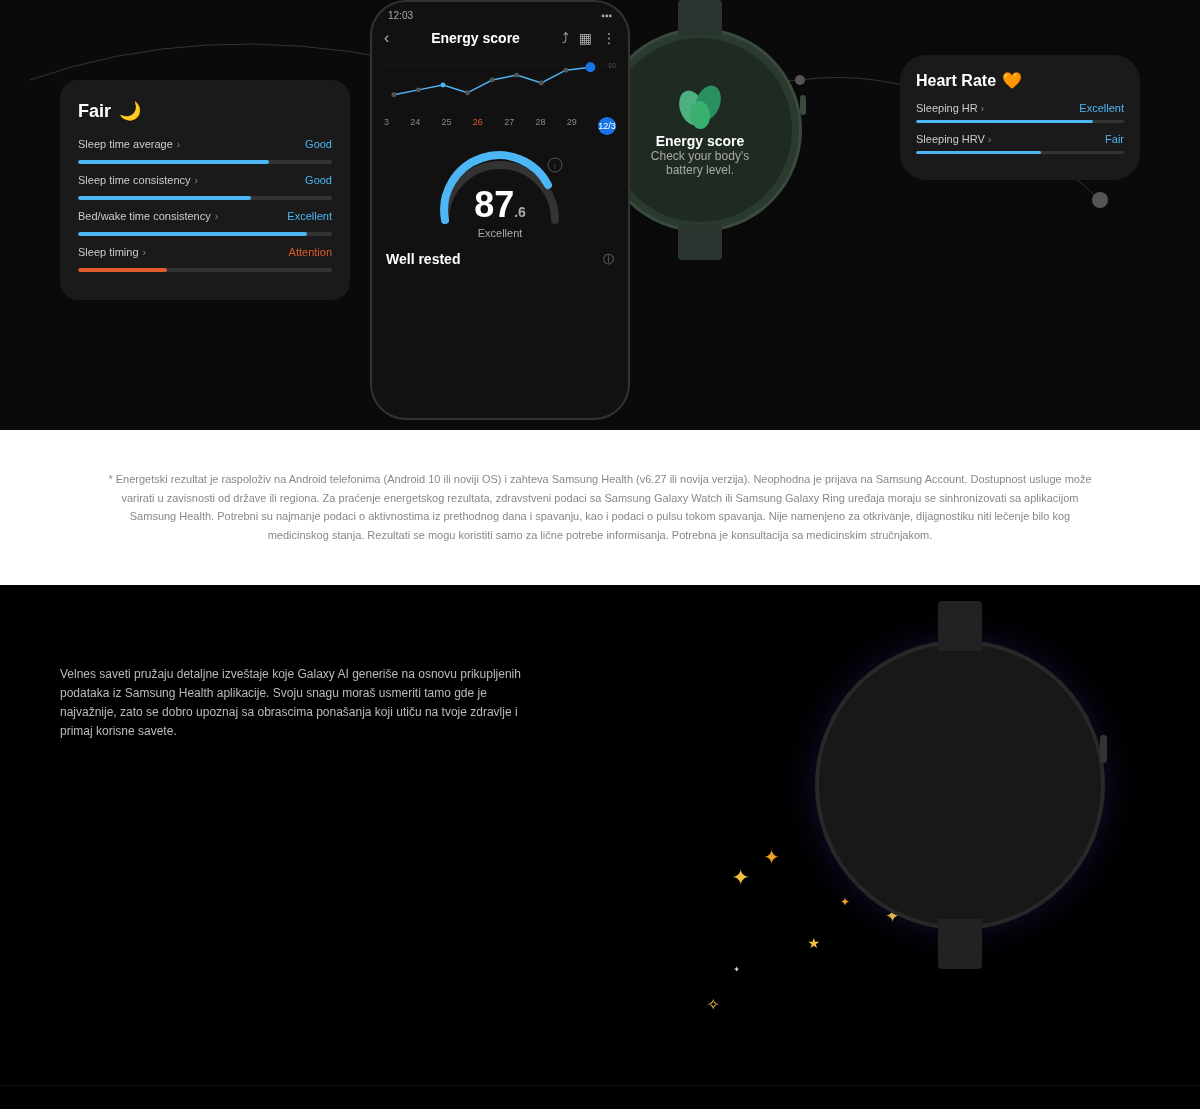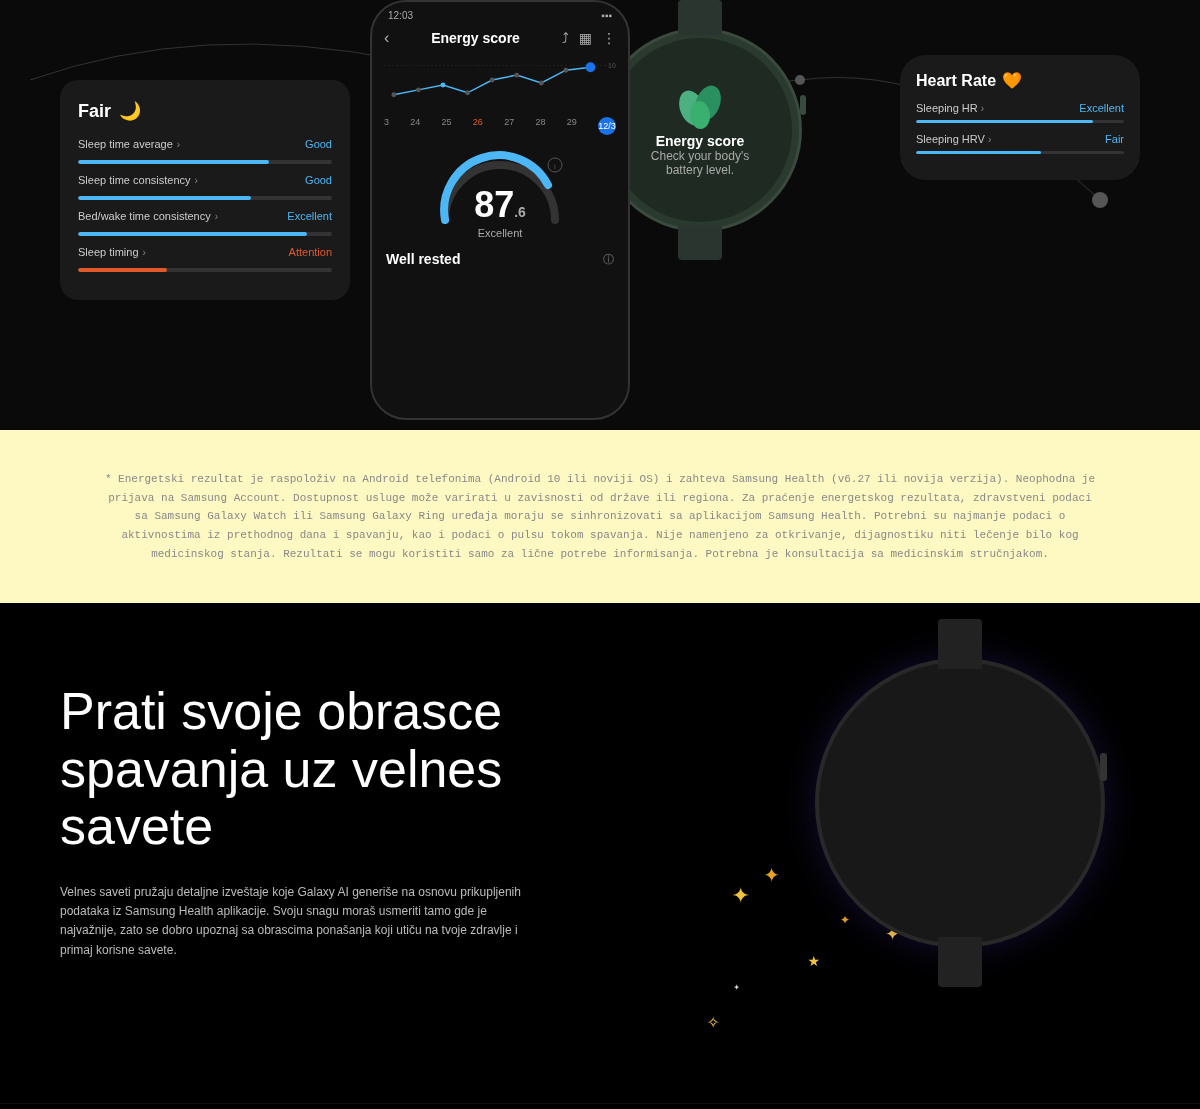--- a/index.html
+++ b/index.html
@@ -297,24 +297,23 @@
     .watch-sublabel-energy {
       font-size: 12px;
       color: #aaa;
       text-align: center;
       max-width: 120px;
     }
 
     
     .section-disclaimer {
       width: 100%;
-      background: #fef9c3;
+      background: #ffffff;
       padding: 40px 80px;
       text-align: center;
-      font-family: Liberation Mono, monospace;
     }
     .disclaimer-text {
       font-size: 11px;
       color: #888;
       line-height: 1.7;
       max-width: 1000px;
       margin: 0 auto;
     }
 
     
@@ -611,21 +610,20 @@
   <span class="star sparkle-1">✦</span>
   <span class="star sparkle-2">★</span>
   <span class="star sparkle-3">✦</span>
   <span class="star sparkle-4">✧</span>
 
   <span style="position:absolute;color:#e8a020;font-size:20px;top:260px;right:420px;z-index:5;">✦</span>
   <span style="position:absolute;color:#e8a020;font-size:12px;top:310px;right:350px;z-index:5;">✦</span>
   <span style="position:absolute;color:#ddd;font-size:8px;top:380px;right:460px;z-index:5;">✦</span>
 
   <div class="sleep-text-area">
-    <h2 class="sleep-heading">Prati svoje obrasce spavanja uz velnes savete</h2>
     <p class="sleep-description">Velnes saveti pružaju detaljne izveštaje koje Galaxy AI generiše na osnovu prikupljenih podataka iz Samsung Health aplikacije. Svoju snagu moraš usmeriti tamo gde je najvažnije, zato se dobro upoznaj sa obrascima ponašanja koji utiču na tvoje zdravlje i primaj korisne savete.</p>
   </div>
 
   <div class="watch-sleep">
 
     <div style="position:absolute;left:118px;top:-44px;width:44px;height:50px;background:#222;border-radius:4px 4px 0 0;z-index:11;"></div>
 
     <div style="position:absolute;left:118px;top:274px;width:44px;height:50px;background:#222;border-radius:0 0 4px 4px;z-index:11;"></div>
 
     <div style="position:absolute;right:-7px;top:90px;width:7px;height:28px;background:#333;border-radius:3px;z-index:13;"></div>

